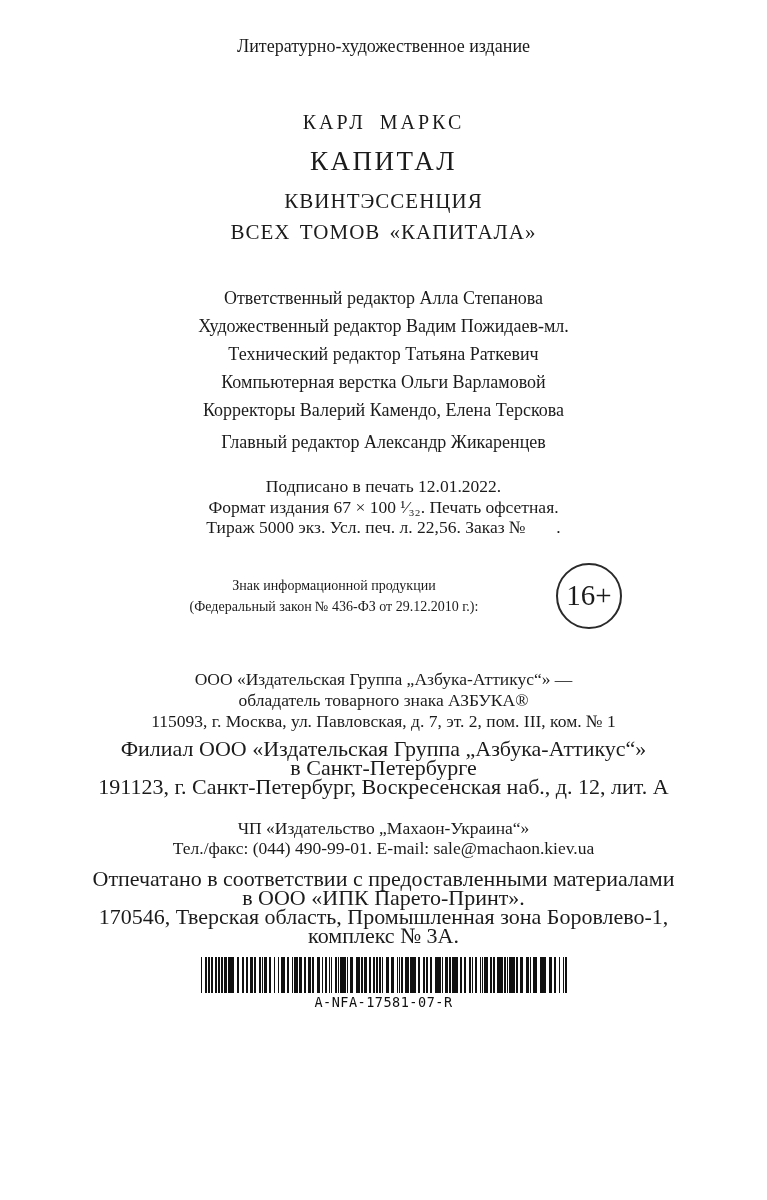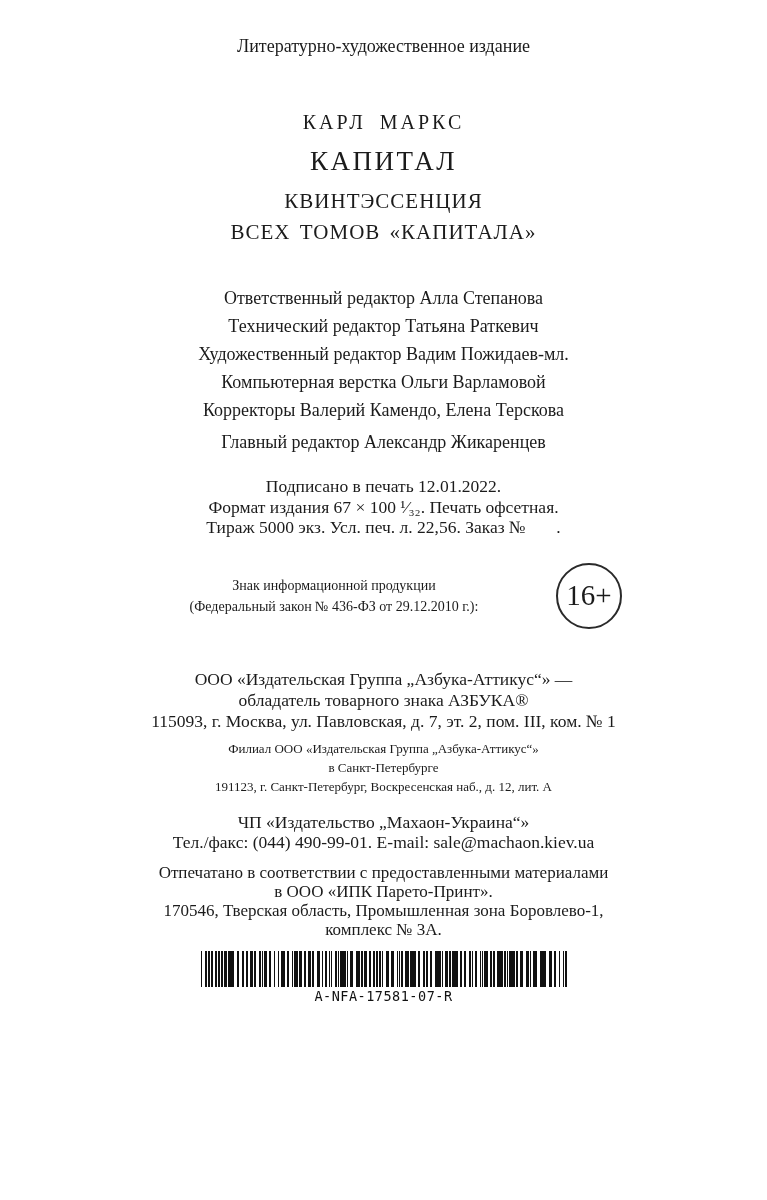--- a/index.html
+++ b/index.html
@@ -87,31 +87,31 @@
     justify-content: center;
     font-size: 29px;
     box-sizing: border-box;
   }
   .pub-main {
     font-size: 17.5px;
     line-height: 21px;
     margin-bottom: 7px;
   }
   .pub-branch {
-    font-size: 13px;
+    font-size: 22px;
     line-height: 19px;
-    margin-bottom: 16px;
+    margin-bottom: 22px;
   }
   .pub-ukraine {
     font-size: 17.5px;
     line-height: 20px;
     margin-bottom: 11px;
   }
   .printing-house {
-    font-size: 17px;
+    font-size: 22px;
     line-height: 19px;
     margin-bottom: 12px;
   }
   .barcode-wrap {
     width: 368px;
     margin: 0 auto;
     text-align: center;
   }
   .barcode-bars {
     height: 36px;
@@ -143,22 +143,22 @@
 
   <div class="book-title line">КАПИТАЛ</div>
 
   <div class="subtitle">
     <div class="line">КВИНТЭССЕНЦИЯ</div>
     <div class="line">ВСЕХ ТОМОВ «КАПИТАЛА»</div>
   </div>
 
   <div class="staff">
     <div class="line">Ответственный редактор Алла Степанова</div>
+    <div class="line">Художественный редактор Вадим Пожидаев-мл.</div>
     <div class="line">Технический редактор Татьяна Раткевич</div>
-    <div class="line">Художественный редактор Вадим Пожидаев-мл.</div>
     <div class="line">Компьютерная верстка Ольги Варламовой</div>
     <div class="line">Корректоры Валерий Камендо, Елена Терскова</div>
   </div>
 
   <div class="chief-editor line">Главный редактор Александр Жикаренцев</div>
 
   <div class="print-details">
     <div class="line">Подписано в печать 12.01.2022.</div>
     <div class="line">Формат издания 67 × 100 ¹⁄₃₂. Печать офсетная.</div>
     <div class="line">Тираж 5000 экз. Усл. печ. л. 22,56. Заказ №&nbsp;&nbsp;&nbsp;&nbsp;&nbsp;&nbsp;&nbsp;.</div>

